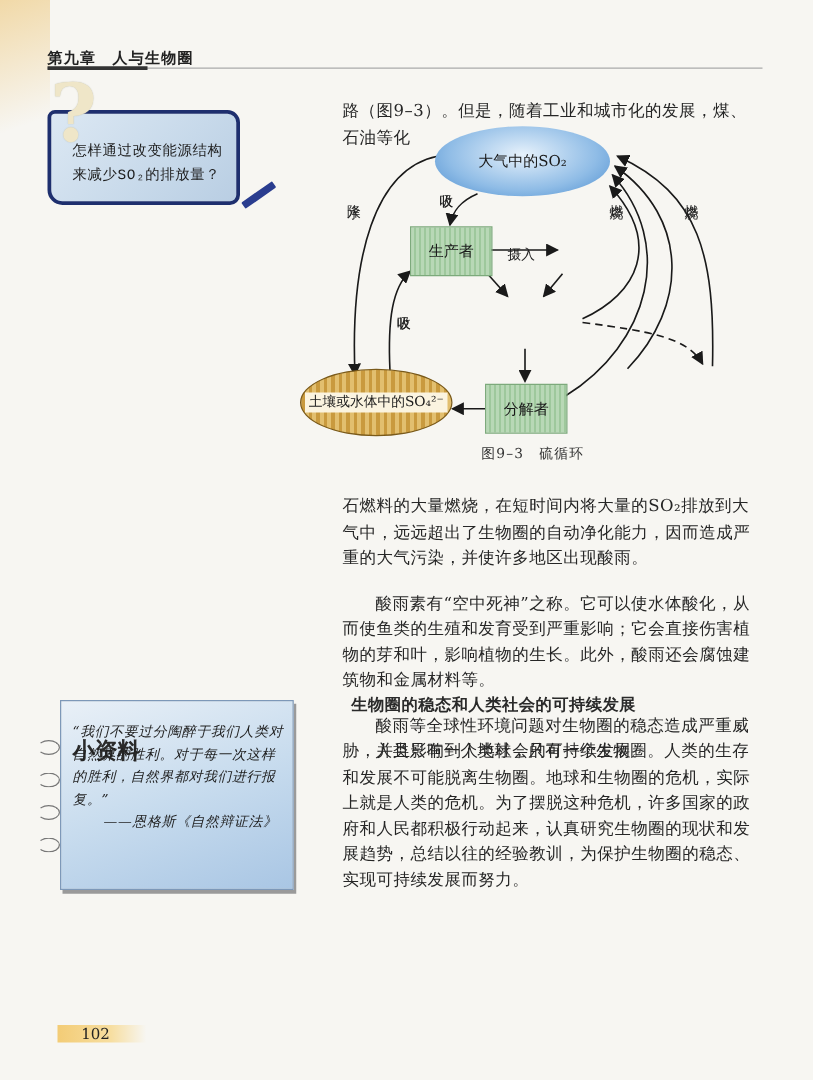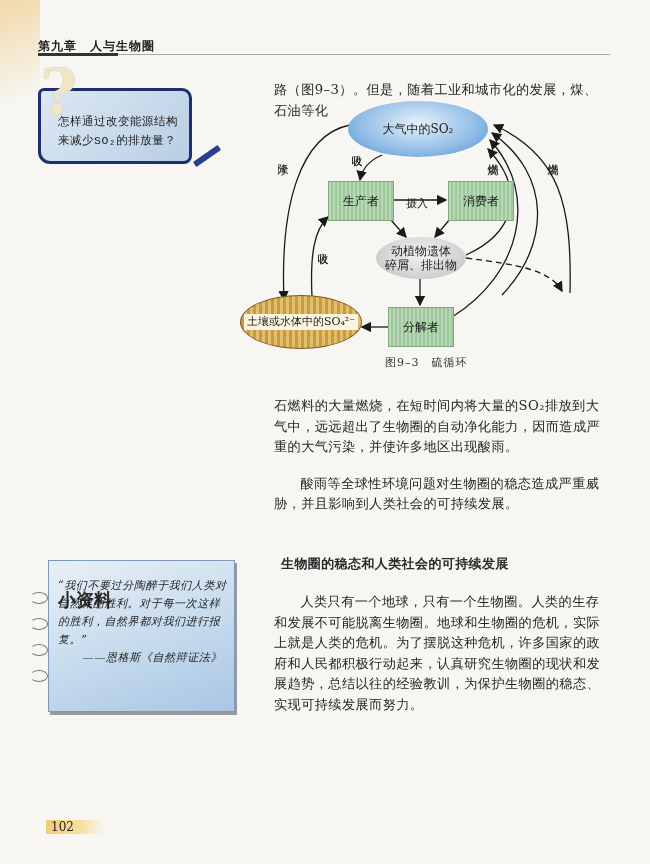--- a/index.html
+++ b/index.html
@@ -112,21 +112,21 @@
   .info-attrib { text-align: right; padding-right: 6px; }
 
   .section-heading {
     position: absolute; left: 281px; top: 555px;
     font-family: "DejaVu Sans", sans-serif; font-weight: bold; font-size: 13px; letter-spacing: 0.4px;
   }
 
   .page-number {
     position: absolute; left: 46px; top: 820px; width: 52px; height: 14px;
     background: linear-gradient(90deg, #f3cc76 0%, #f7dea0 60%, rgba(247,246,242,0) 100%);
-    font-size: 12px; line-height: 14px; padding-left: 5px; color: #222;
+    font-size: 12px; line-height: 14px; padding-left: 19px; color: #222;
   }
   svg.arrows { position: absolute; left: 0; top: 0; }
 </style>
 </head>
 <body>
 
 <div class="edge-tint"></div>
 
 <div class="header">
   <div class="chapter-title">第九章　人与生物圈</div>
@@ -170,44 +170,38 @@
     <path d="M226,160 C270,140 290,100 248,54" fill="none" stroke="#1a1a1a" stroke-width="1.3" marker-end="url(#ah)"></path>
     <path d="M212,222 C280,180 300,100 250,45" fill="none" stroke="#1a1a1a" stroke-width="1.3" marker-end="url(#ah)"></path>
     <path d="M262,200 C310,150 312,80 252,38" fill="none" stroke="#1a1a1a" stroke-width="1.3" marker-end="url(#ah)"></path>
     <path d="M330,198 C332,110 320,60 254,30" fill="none" stroke="#1a1a1a" stroke-width="1.3" marker-end="url(#ah)"></path>
 
     <path d="M226,163 C280,170 310,175 322,196" fill="none" stroke="#1a1a1a" stroke-width="1.3" stroke-dasharray="6,4" marker-end="url(#ah)"></path>
   </svg>
 
   <div class="node ellipse-sky">大气中的SO₂</div>
   <div class="node rect-green producer">生产者</div>
-  <div class="node rect-green consumer">消费者</div>
-  <div class="node detritus">
-    <div>
-      <div>动植物遗体</div>
-      <div>碎屑、排出物</div>
-    </div>
-  </div>
   <div class="node rect-green decomposer">分解者</div>
   <div class="node soil">
     <span>土壤或水体中的SO₄²⁻</span>
   </div>
 
   <div class="edge-label vert" style="left:36px; top:60px;">降水</div>
   <div class="edge-label vert" style="left:110px; top:52px;">吸收</div>
   <div class="edge-label" style="left:166px; top:91px;margin-top:12px;">摄入</div>
   <div class="edge-label vert" style="left:76px; top:150px;">吸收</div>
   <div class="edge-label vert" style="left:246px; top:60px;">燃烧</div>
   <div class="edge-label vert" style="left:306px; top:60px;">燃烧</div>
 
   <div class="caption">图9–3　硫循环</div>
 </div>
 
 <div class="body-text" style="top:380px;">
   <p>石燃料的大量燃烧，在短时间内将大量的SO₂排放到大气中，远远超出了生物圈的自动净化能力，因而造成严重的大气污染，并使许多地区出现酸雨。</p>
+  <p class="indent" style="margin-top:2px;">酸雨素有“空中死神”之称。它可以使水体酸化，从而使鱼类的生殖和发育受到严重影响；它会直接伤害植物的芽和叶，影响植物的生长。此外，酸雨还会腐蚀建筑物和金属材料等。</p>
   <p class="indent" style="margin-top:2px;">酸雨等全球性环境问题对生物圈的稳态造成严重威胁，并且影响到人类社会的可持续发展。</p>
 </div>
 
 <div class="info-box"></div>
 <div class="ring" style="top:592px;"></div>
 <div class="ring" style="top:618px;"></div>
 <div class="ring" style="top:644px;"></div>
 <div class="ring" style="top:670px;"></div>
 <div class="info-title">小资料</div>
 <div class="info-text">

